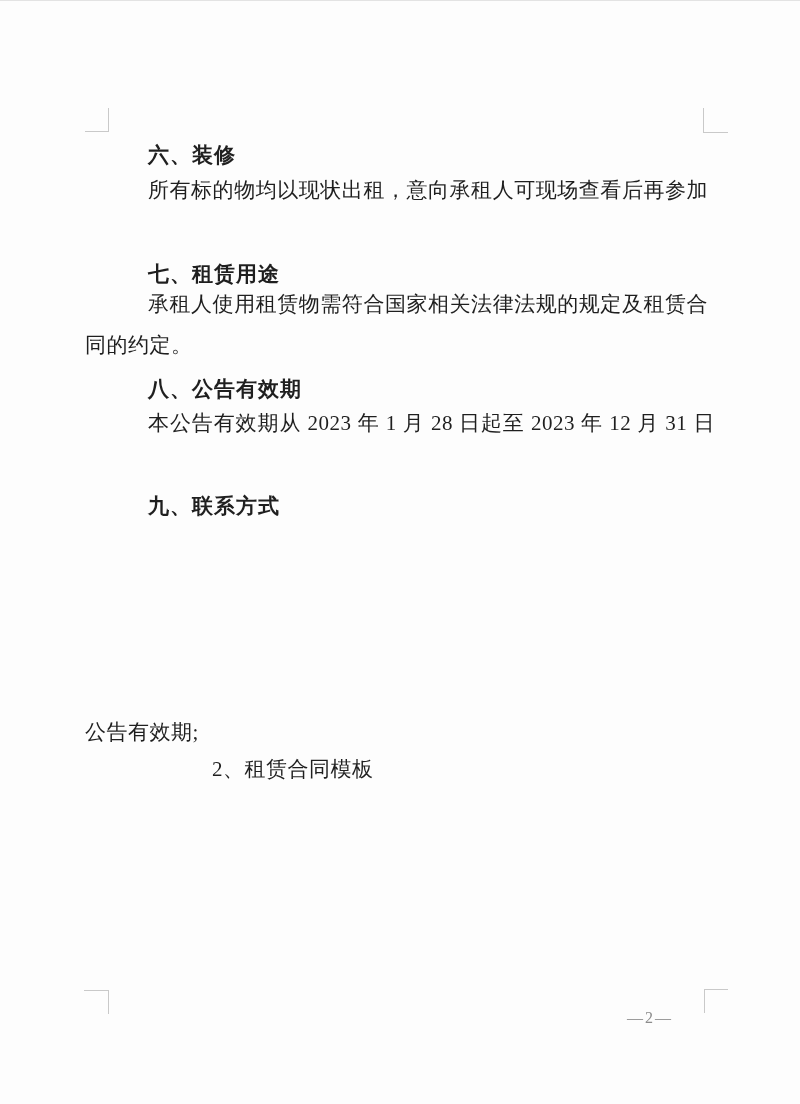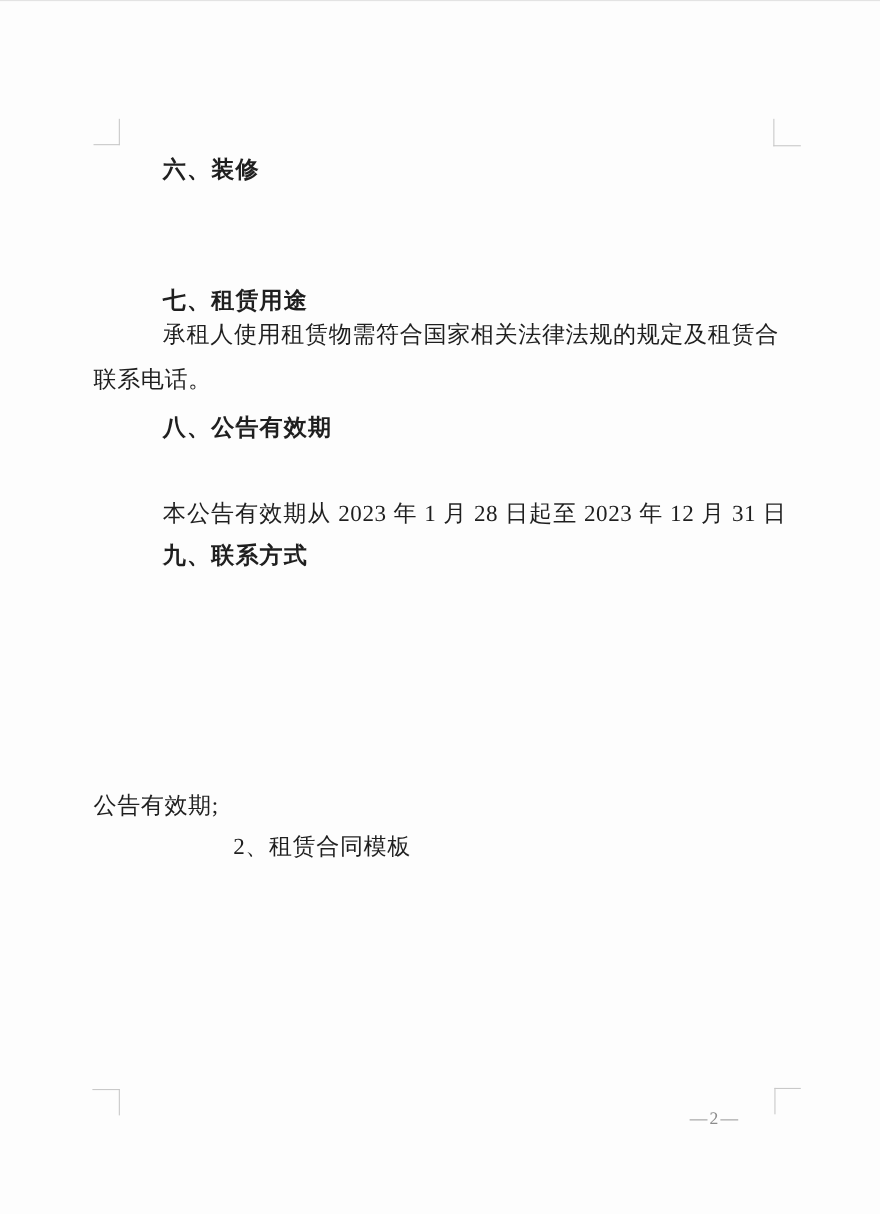--- a/index.html
+++ b/index.html
@@ -34,21 +34,21 @@
     font-weight: 700;
     letter-spacing: 1px;
   }
   .m0 { left: 85px; }                 
   .justify {
     white-space: normal;
     width: 560px;
     text-align: justify;
     text-align-last: justify;
   }
-  .justify-wide { width: 567px; margin-top: 44px; }
+  .justify-wide { width: 567px; }
   .phone2 { left: 255px; }
   .attach3 { left: 212px; }
   .page-number {
     position: absolute;
     top: 1008px;
     left: 600px;
     width: 100px;
     text-align: center;
     font-size: 16px;
     letter-spacing: 2px;
@@ -69,24 +69,25 @@
 <body>
 
 <div class="page">
 
   <div class="crop tl"></div>
   <div class="crop tr"></div>
   <div class="crop bl"></div>
   <div class="crop br"></div>
 
   <div class="line heading" style="top:141px">六、装修</div>
+  <div class="line justify" style="top:176px">所有标的物均以现状出租，意向承租人可现场查看后再参加</div>
 
   <div class="line heading" style="top:260px">七、租赁用途</div>
   <div class="line justify" style="top:290px">承租人使用租赁物需符合国家相关法律法规的规定及租赁合</div>
-  <div class="line m0" style="top:331px">联系电话。</div>
+  <div class="line m0" style="top:331px">同的约定。</div>
 
   <div class="line heading" style="top:375px">八、公告有效期</div>
   <div class="line justify justify-wide" style="top:409px">本公告有效期从 2023 年 1 月 28 日起至 2023 年 12 月 31 日</div>
 
   <div class="line heading" style="top:492px">九、联系方式</div>
 
   <div class="line m0" style="top:718px">公告有效期;</div>
   <div class="line attach3" style="top:755px">2、租赁合同模板</div>
 
   <div class="page-number">—2—</div>

